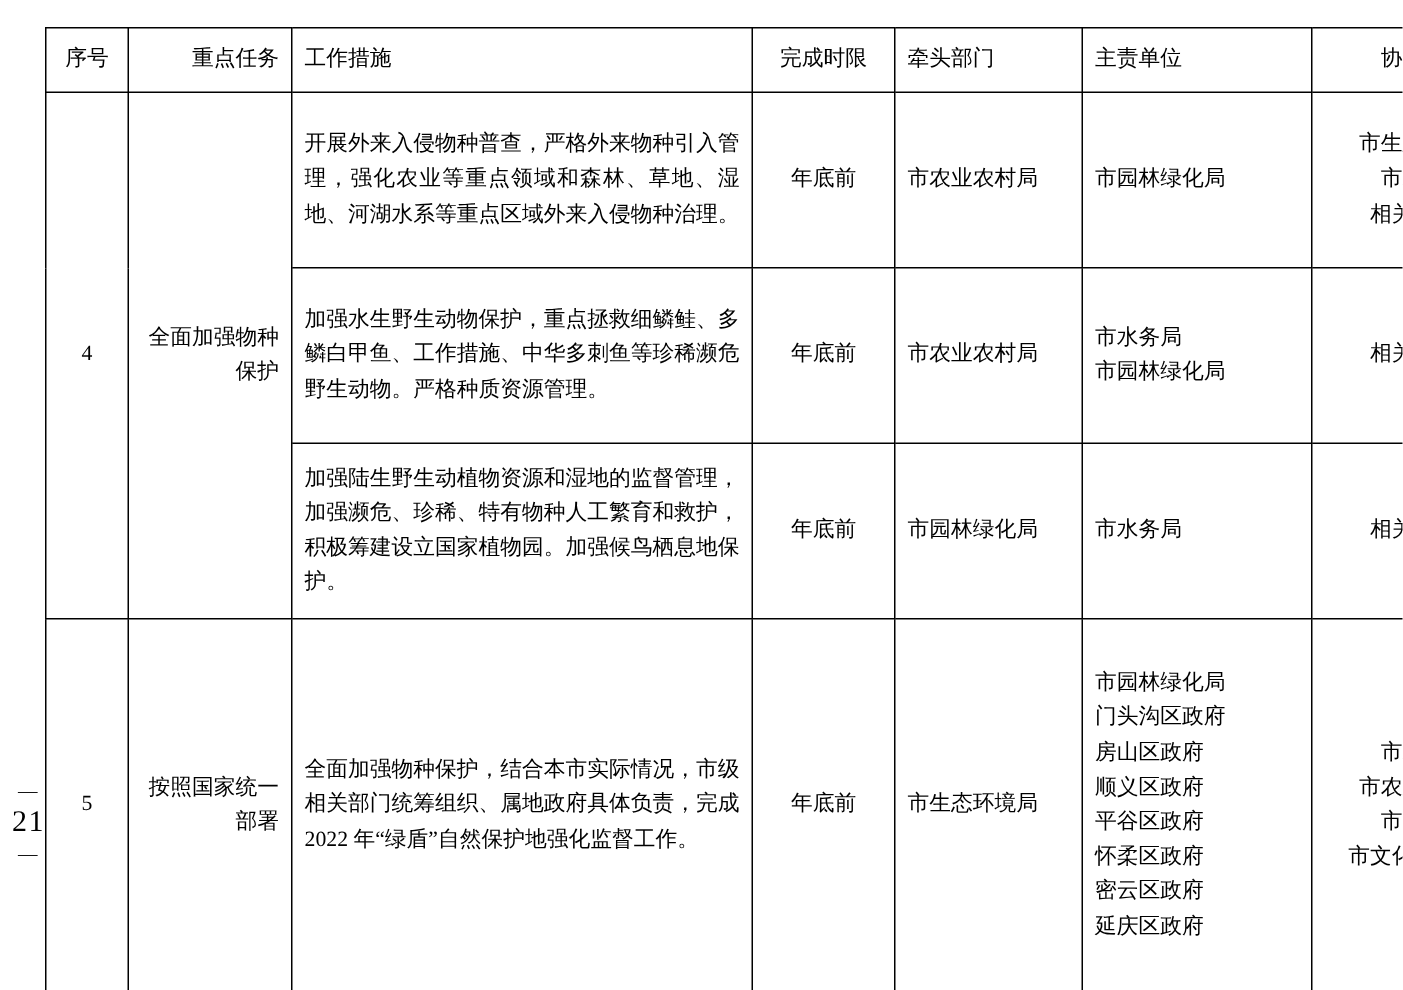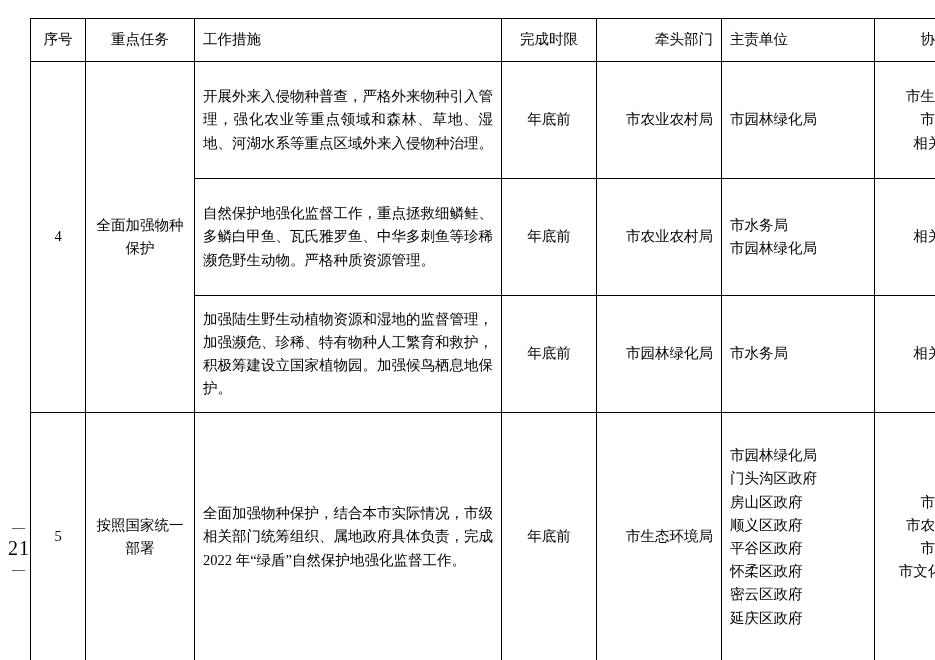--- a/index.html
+++ b/index.html
@@ -36,24 +36,24 @@
     font-size: 14.5px;
     line-height: 1.6;
     font-weight: normal;
   }
   thead td {
     text-align: center;
     height: 30px;
     padding: 4px 6px;
   }
   .c-seq   { width: 38px;  text-align: center; margin-left: 32px; }
-  .c-task  { width: 92px;  text-align: center; }
+  .c-task  { width: 92px;  text-align: right; }
   .c-meas  { width: 290px; text-align: justify; text-justify: inter-ideograph; }
   .c-dead  { width: 78px;  text-align: center; margin-top: 45px; }
-  .c-lead  { width: 108px; text-align: right; }
+  .c-lead  { width: 108px; text-align: left; }
   .c-main  { width: 136px; text-align: left; }
   .c-assist{ width: 133px; text-align: center; }
 
   .measure-cell {
     padding: 10px 12px 10px 12px;
     line-height: 1.75;
   }
   .stack {
     line-height: 1.75;
   }
@@ -106,21 +106,21 @@
         <td class="c-seq" rowspan="3">4</td>
         <td class="c-task" rowspan="3">全面加强物种保护</td>
         <td class="c-meas measure-cell">开展外来入侵物种普查，严格外来物种引入管理，强化农业等重点领域和森林、草地、湿地、河湖水系等重点区域外来入侵物种治理。</td>
         <td class="c-dead">年底前</td>
         <td class="c-lead">市农业农村局</td>
         <td class="c-main stack">市园林绿化局</td>
         <td class="c-assist stack">市生态环境局<br>市水务局<br>相关区政府</td>
       </tr>
 
       <tr class="row-b">
-        <td class="c-meas measure-cell">自然保护地强化监督工作，重点拯救细鳞鲑、多鳞白甲鱼、瓦氏雅罗鱼、中华多刺鱼等珍稀濒危野生动物。严格种质资源管理。</td>
+        <td class="c-meas measure-cell">加强水生野生动物保护，重点拯救细鳞鲑、多鳞白甲鱼、工作措施、中华多刺鱼等珍稀濒危野生动物。严格种质资源管理。</td>
         <td class="c-dead">年底前</td>
         <td class="c-lead">市农业农村局</td>
         <td class="c-main stack">市水务局<br>市园林绿化局</td>
         <td class="c-assist stack">相关区政府</td>
       </tr>
 
       <tr class="row-c">
         <td class="c-meas measure-cell">加强陆生野生动植物资源和湿地的监督管理，加强濒危、珍稀、特有物种人工繁育和救护，积极筹建设立国家植物园。加强候鸟栖息地保护。</td>
         <td class="c-dead">年底前</td>
         <td class="c-lead">市园林绿化局</td>

